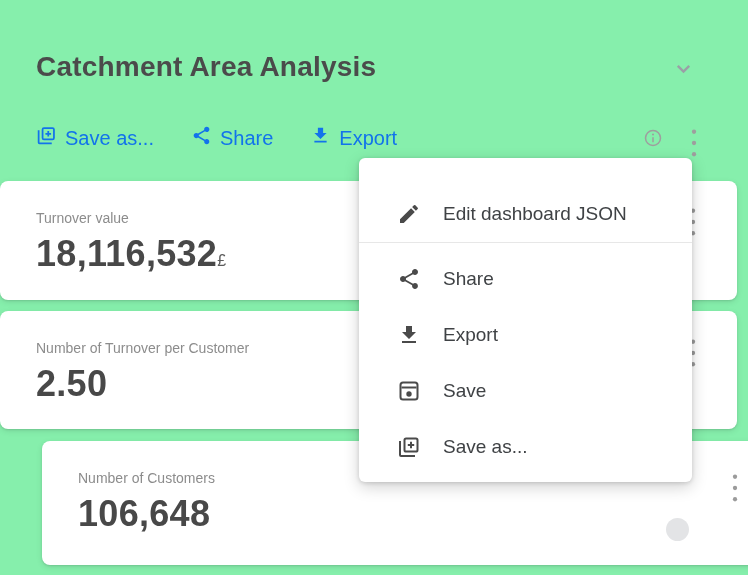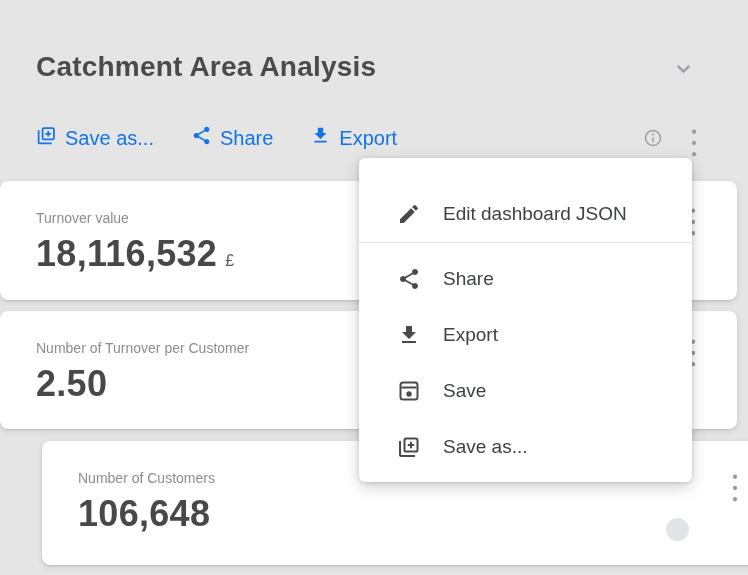--- a/index.html
+++ b/index.html
@@ -1,17 +1,17 @@
 <!DOCTYPE html>
 <html><head>
 <meta charset="utf-8">
 <style>
   * { margin:0; padding:0; box-sizing:border-box; }
   body { font-family:"Liberation Sans","DejaVu Sans",sans-serif; }
-  .screen { position:relative; width:748px; height:575px; background:#e5e5e5; overflow:hidden; }
+  .screen { position:relative; width:748px; height:575px; background:#86efac; overflow:hidden; }
 
   
   .page-title { position:absolute; left:36px; top:51px; font-size:28px; font-weight:700;
                 color:#4b4b4b; letter-spacing:.2px; white-space:nowrap; }
   .title-chevron { position:absolute; left:671px; top:56px; width:25px; height:25px;
                    color:#9aa0a6; cursor:pointer; }
 
   .toolbar { position:absolute; left:36px; top:125px; display:flex; align-items:center; gap:37px; }
   .tool-link { display:flex; align-items:center; gap:8px; color:#1273eb; font-size:20px;
                cursor:pointer; white-space:nowrap; }
@@ -22,21 +22,21 @@
   .hdr-kebab { left:688px; top:128px; width:12px; height:30px; }
 
   
   .card { position:absolute; left:0; width:737px; background:#fff; border-radius:8px;
           box-shadow:0 1px 2px rgba(0,0,0,.10), 0 2px 6px rgba(0,0,0,.10); }
   .card-1 { top:181px; height:119px; }
   .card-2 { top:311px; height:118px; }
   .card-3 { top:441px; height:124px;margin-left:42px; }
   .card-inner { padding:29px 60px 0 36px; overflow:hidden; }
   .card-label { font-size:14px; color:#8c8c8c; white-space:nowrap; }
-  .value-row { margin-top:7px; display:flex; align-items:baseline; gap:8px; }
+  .value-row { margin-top:7px; display:flex; align-items:baseline; }
   .card-value { font-size:36px; font-weight:700; color:#484848; letter-spacing:.3px; }
   .card-unit { font-size:16px; color:#5a5a5a; }
   .card-kebab { position:absolute; right:38px; top:12px; width:12px; height:30px;
                 color:#9b9b9b; cursor:pointer; padding:0; }
   .card-1 .card-kebab { top:26px; } .card-2 .card-kebab { top:27px; } .card-3 .card-kebab { top:32px; }
 
   .circle-widget { position:absolute; left:666px; top:518px; width:23px; height:23px;
                    border-radius:50%; background:#e3e4e6; }
 
   

